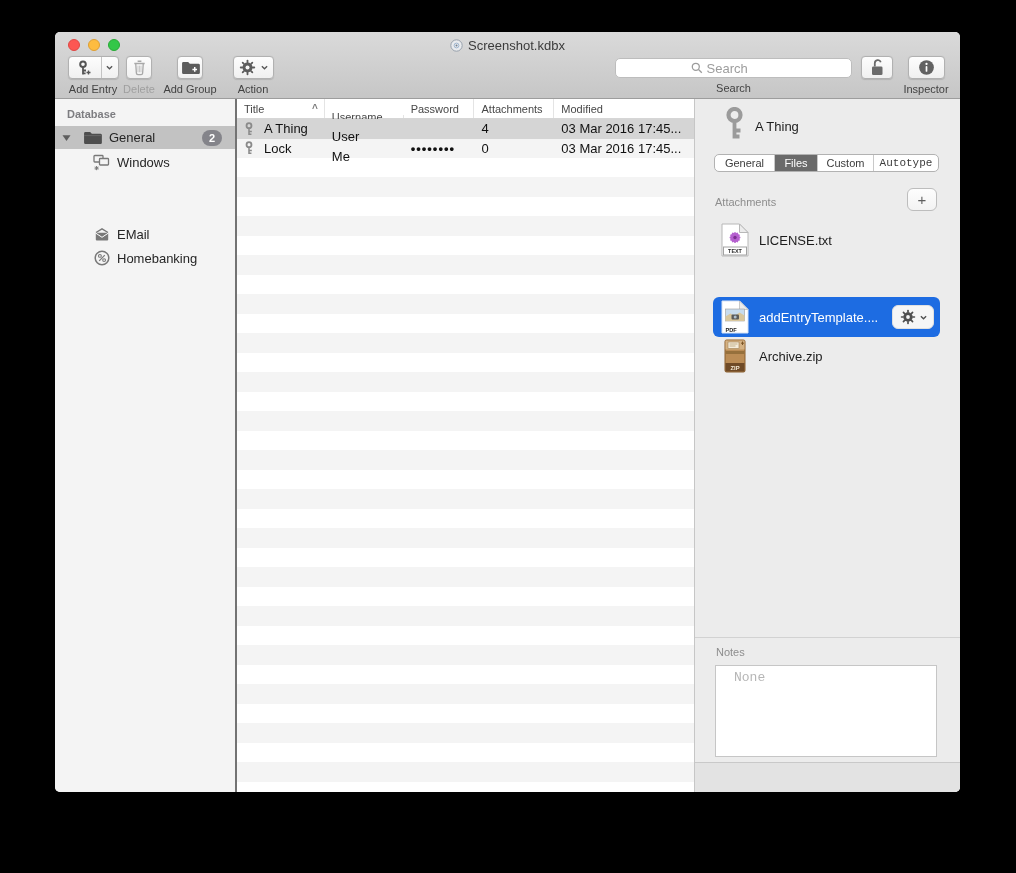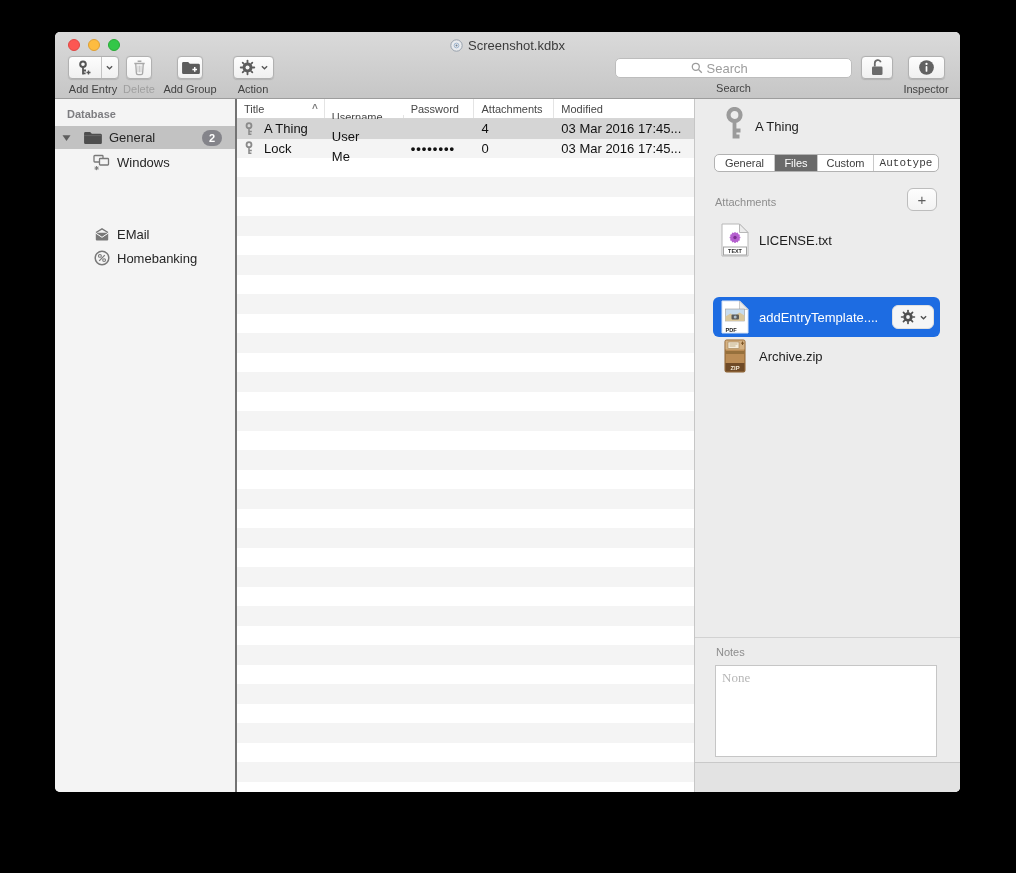--- a/index.html
+++ b/index.html
@@ -111,21 +111,21 @@
   .gear-btn{
     position:absolute;right:6px;top:8px;width:42px;height:24px;box-sizing:border-box;
     background:#f6f6f6;border:1px solid #e0e0e0;border-radius:6px;
     display:flex;align-items:center;justify-content:center;gap:4px;
   }
   .notes-divider{position:absolute;left:0;right:0;top:538px;height:1px;background:#d2d2d2;}
   .notes-label{position:absolute;left:21px;top:547px;}
   .notes-area{
     position:absolute;left:20px;top:566px;width:222px;height:92px;box-sizing:border-box;
     border:1px solid #c6c6c6;background:#fff;resize:none;outline:none;
-    font-family:Liberation Serif, serif;font-size:13px;color:#333;padding:4px 6px;
+    font-family:Liberation Mono, monospace;font-size:13px;color:#333;padding:4px 18px;
   }
   .notes-area::placeholder{color:#b6b6b6;}
   .insp-footer{position:absolute;left:0;right:0;top:663px;bottom:0;background:#e3e3e3;border-top:1px solid #c9c9c9;box-sizing:border-box;}
   svg{display:block;}
   svg text{font-family:"Liberation Sans",sans-serif;}
 </style>
 </head>
 <body>
 
 <div class="window">

